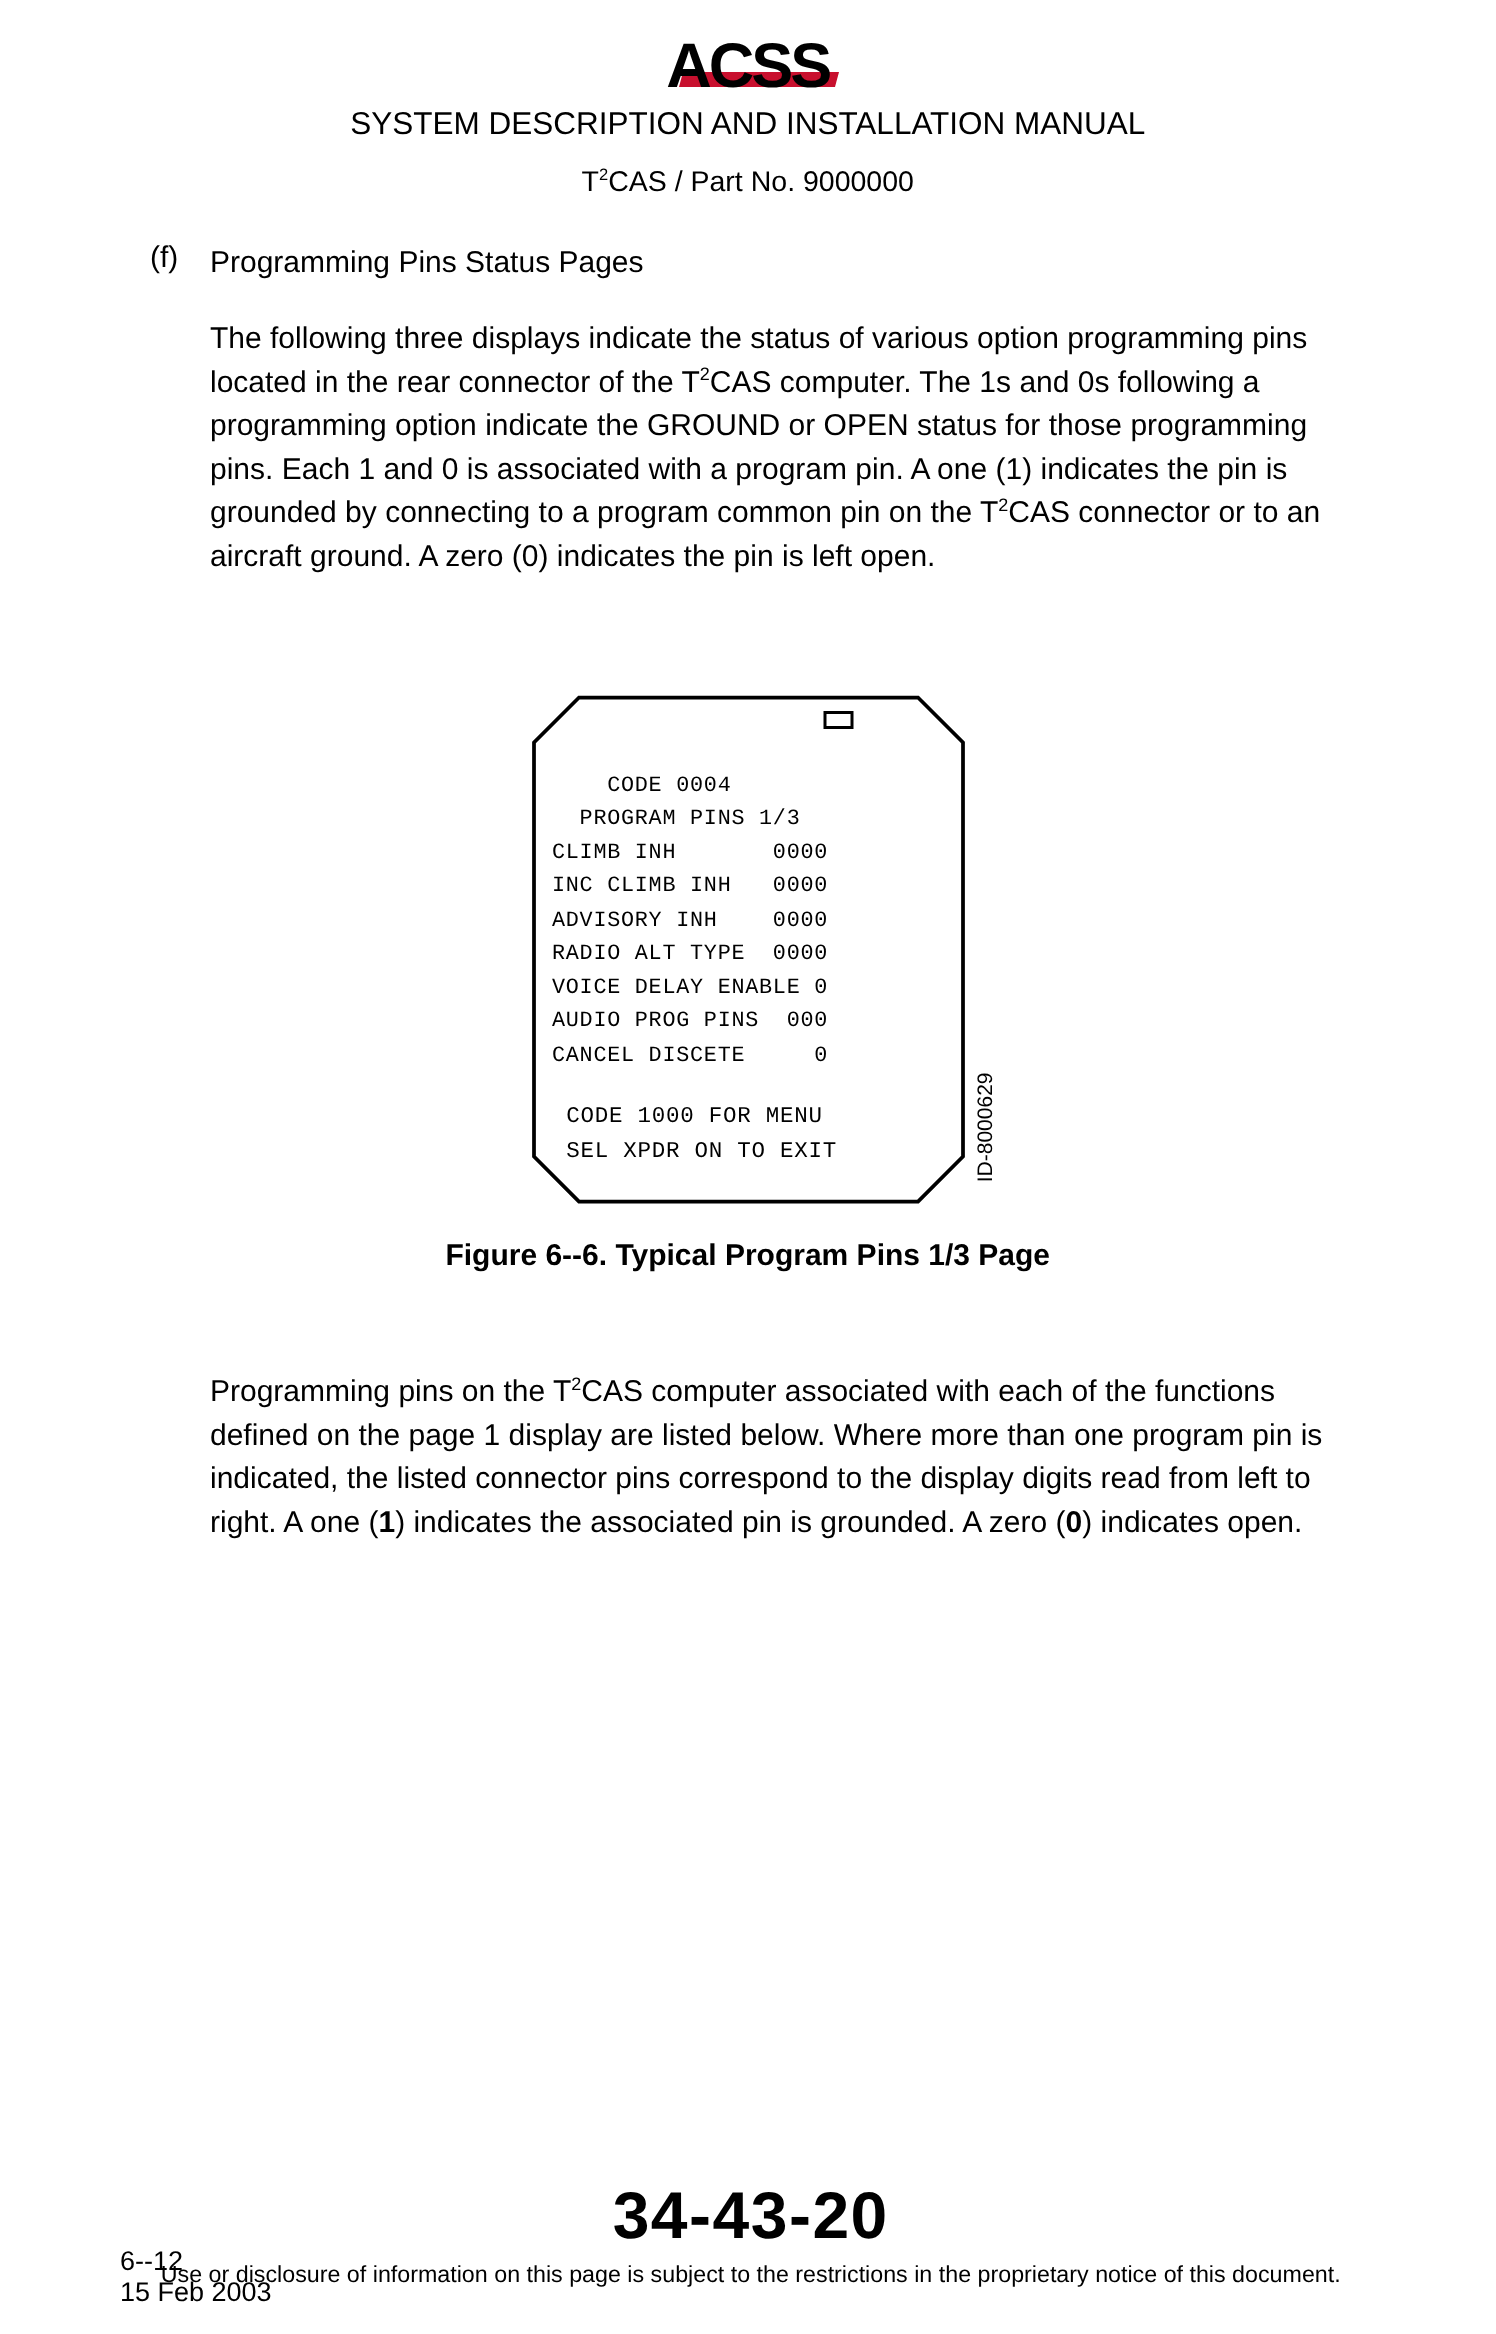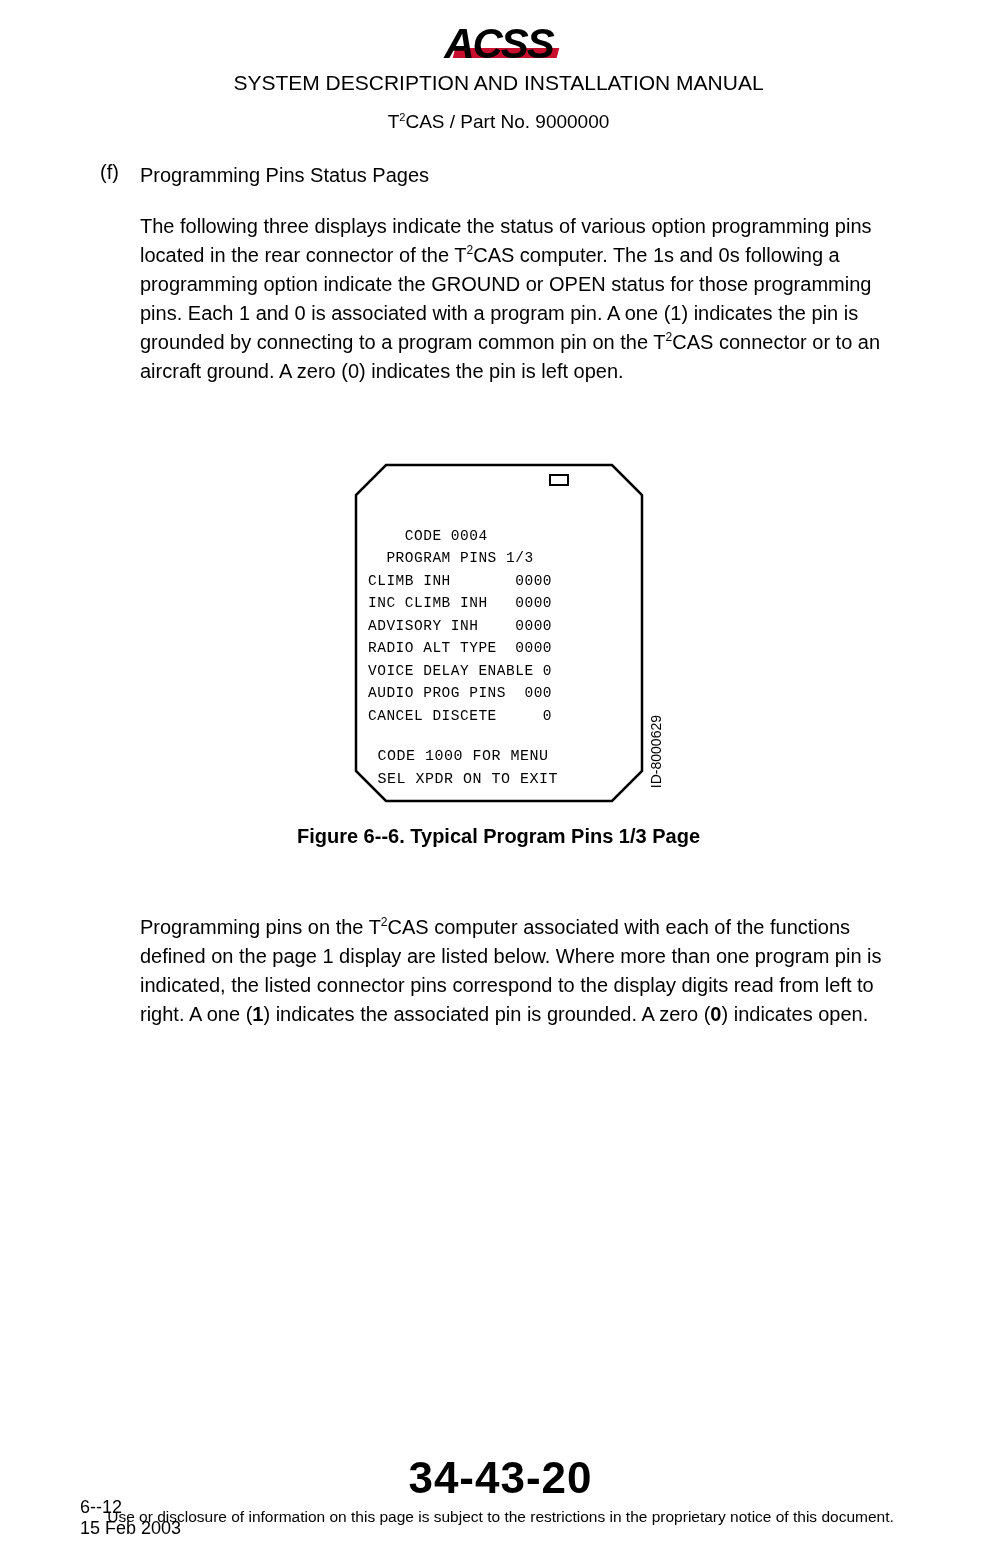--- a/index.html
+++ b/index.html
@@ -9,21 +9,20 @@
       color: #000;
       width: 997px;
       height: 1556px;
       position: relative;
       padding: 20px 100px 0 100px;
     }
     .header { text-align: center; margin-bottom: 20px; }
     .logo {
       font-family: Arial, sans-serif;
       font-weight: 900;
-      font-style: italic;
       font-size: 42px;
       letter-spacing: -2px;
       display: inline-block;
       position: relative;
       text-align: right;
     }
     .logo-text { display: inline-block; position: relative; }
     .logo-stripe {
       position: absolute;
       left: 10px;
@@ -63,21 +62,21 @@
       display: inline-block;
       position: relative;
     }
     .display-content {
       font-family: "Courier New", monospace;
       font-size: 14.5px;
       line-height: 1.55;
       text-align: left;
       white-space: pre;
       letter-spacing: 0.5px;
-      margin-top: 22px;
+      margin-top: 10px;
     }
     .display-footer {
       font-family: "Courier New", monospace;
       font-size: 15px;
       line-height: 1.55;
       text-align: left;
       white-space: pre;
       letter-spacing: 0.5px;
       margin-top: 18px;
     }

